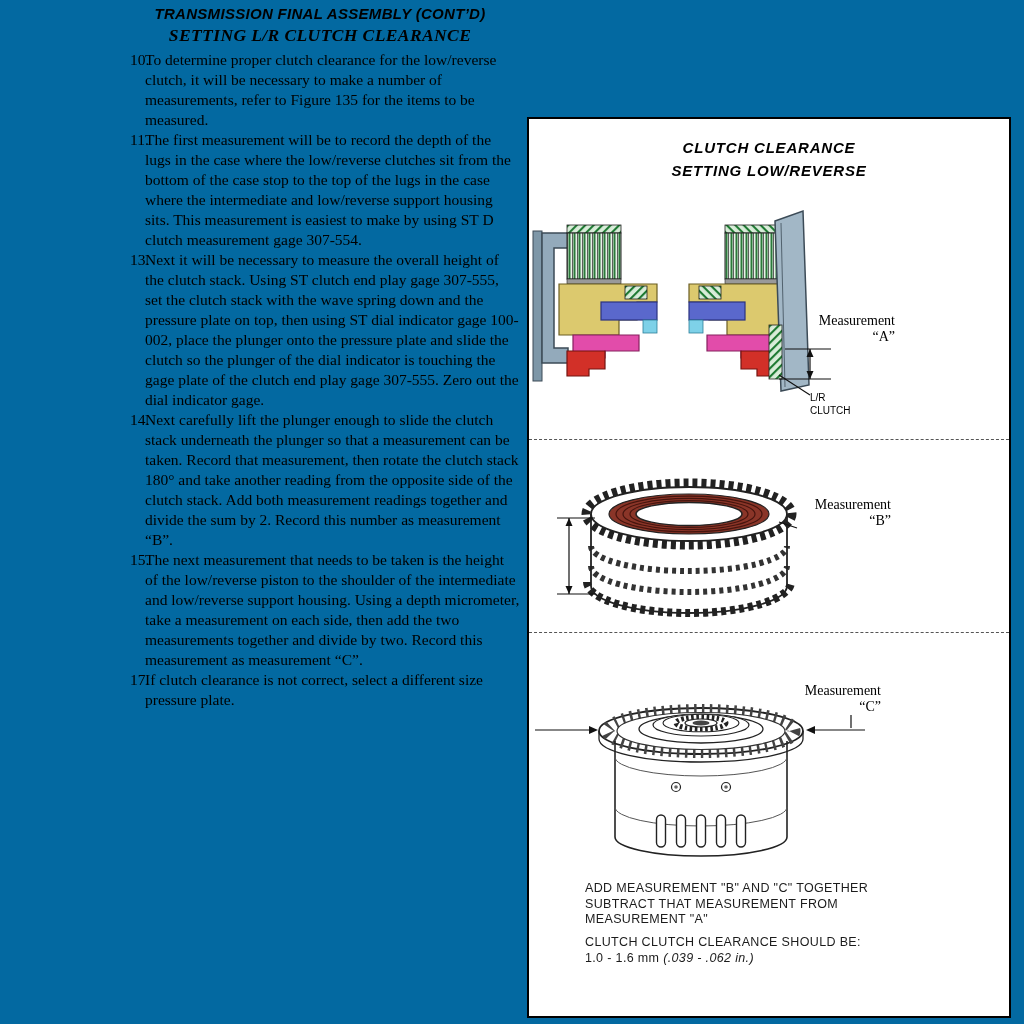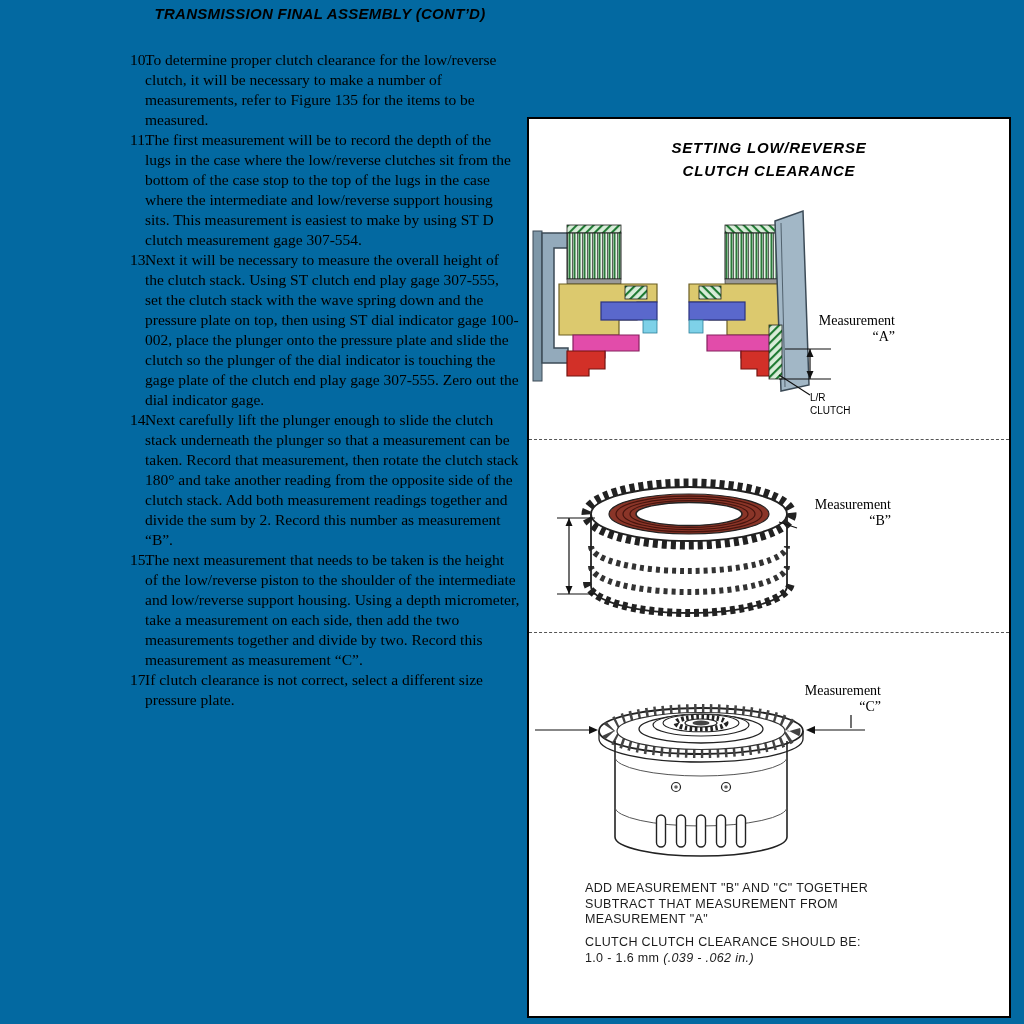--- a/index.html
+++ b/index.html
@@ -59,20 +59,21 @@
   .note-add { left:56px; top:762px; width:330px; }
   .note-total { left:56px; top:816px; width:340px; }
   svg { display:block; }
 </style>
 </head>
 <body>
 
 <div class="page">
 
   <div class="doc-title">TRANSMISSION FINAL ASSEMBLY (CONT’D)</div>
+  <div class="doc-subtitle">SETTING L/R CLUTCH CLEARANCE</div>
 
   <div class="steps">
     <div class="step">
       <span class="step-num">10.</span><span class="step-text">To determine proper clutch clearance for the low/reverse clutch, it will be necessary to make a number of measurements, refer to Figure 135 for the items to be measured.</span>
     </div>
 
     <div class="step">
       <span class="step-num">11.</span><span class="step-text">The first measurement will be to record the depth of the lugs in the case where the low/reverse clutches sit from the bottom of the case stop to the top of the lugs in the case where the intermediate and low/reverse support housing sits. This measurement is easiest to make by using ST D clutch measurement gage 307-554.</span>
     </div>
 
@@ -91,22 +92,22 @@
 
 
     <div class="step">
       <span class="step-num">17.</span><span class="step-text">If clutch clearance is not correct, select a different size pressure plate.</span>
     </div>
   </div>
 
   <div class="figure">
 
     <div class="fig-title">
+      <div>CLUTCH CLEARANCE</div>
       <div>SETTING LOW/REVERSE</div>
-      <div>CLUTCH CLEARANCE</div>
     </div>
 
     <svg class="d1" width="480" height="230" viewBox="0 0 480 230">
       <defs>
         <pattern id="hg" width="6" height="6" patternUnits="userSpaceOnUse" patternTransform="rotate(45)">
           <rect width="6" height="6" fill="#d9ecd9"></rect>
           <line x1="1" y1="0" x2="1" y2="6" stroke="#1f7a33" stroke-width="2.2"></line>
         </pattern>
         <pattern id="pv" width="5" height="12" patternUnits="userSpaceOnUse">
           <rect width="5" height="12" fill="#e9f1e9"></rect>

